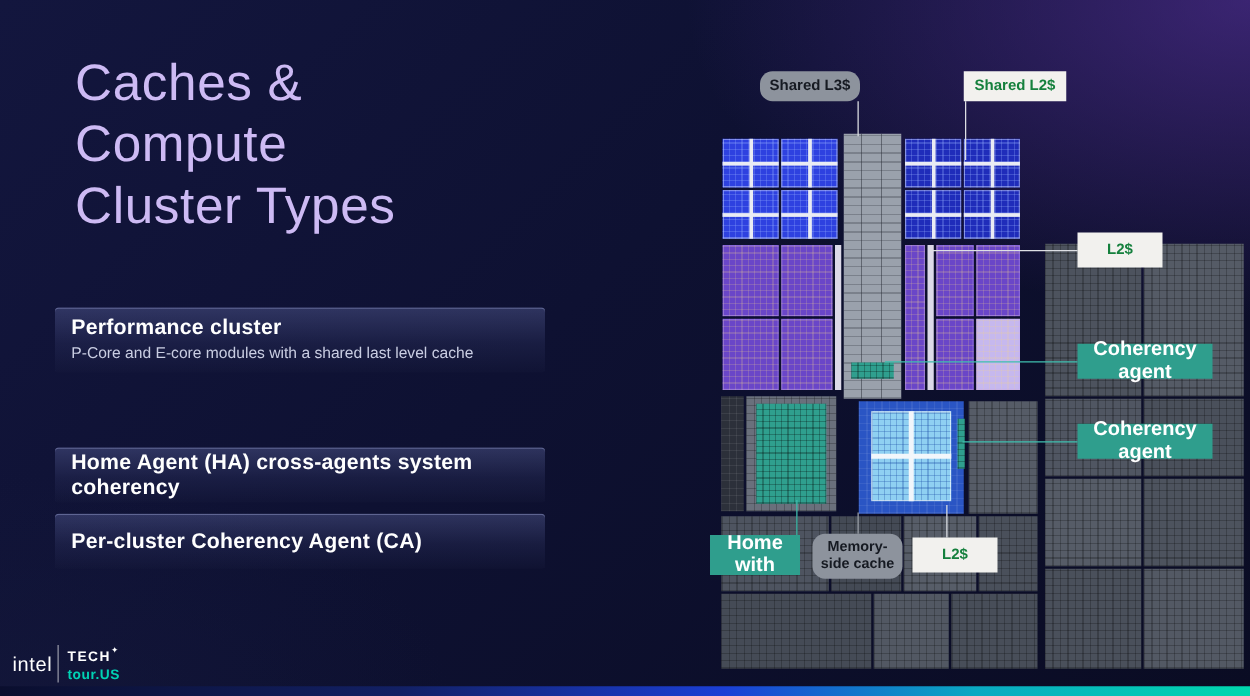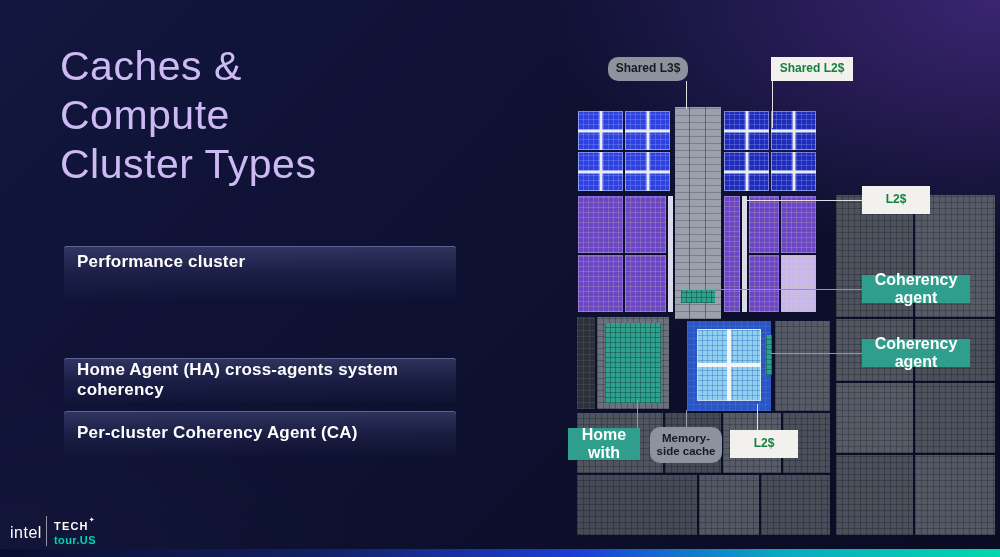--- a/index.html
+++ b/index.html
@@ -8,21 +8,21 @@
     font-family:"Liberation Sans",sans-serif;
     background:
       radial-gradient(820px 460px at 100% 0%, rgba(92,52,164,0.58), rgba(92,52,164,0) 55%),
       radial-gradient(600px 300px at 0% 100%, rgba(20,24,60,0.6), rgba(20,24,60,0) 60%),
       linear-gradient(135deg,#13163e 0%,#0e1132 45%,#0a0c23 100%);
   }
   
   .title{position:absolute;left:60px;top:42px;color:#cdbaf4;font-weight:300;
     font-size:41px;line-height:49px;letter-spacing:0.5px;}
   
-  .item{position:absolute;left:64px;width:392px;box-sizing:border-box;border-radius:3px;
+  .item{position:absolute;left:44px;width:392px;box-sizing:border-box;border-radius:3px;
     background:linear-gradient(180deg, rgba(110,120,182,0.34) 0%, rgba(54,60,108,0.28) 55%, rgba(28,32,64,0.16) 100%);
     box-shadow:inset 0 1px 0 rgba(182,192,242,0.35);
     padding:6px 10px 0 13px;}
   .item .hd{margin:0;font-size:17px;font-weight:700;color:#ffffff;letter-spacing:0.2px;}
   .item .ds{margin:3px 0 0;font-size:12.5px;color:#c9cde2;}
   .item.single{display:flex;align-items:center;padding-top:0;}
   
   .die{position:absolute;left:575px;top:105px;width:420px;height:432px;z-index:1;}
   .blk{position:absolute;}
   .tex-l{background-image:
@@ -82,20 +82,21 @@
 <div class="slide">
 
   <div class="title">
     <div>Caches &amp;</div>
     <div>Compute</div>
     <div>Cluster Types</div>
   </div>
 
   <div class="item" style="top:246px;height:52px;">
     <div class="hd">Performance cluster</div>
+    <div class="ds">P-Core and E-core modules with a shared last level cache</div>
   </div>
   <div class="item single" style="top:358px;height:44px;">
     <div class="hd">Home Agent (HA) cross-agents system coherency</div>
   </div>
   <div class="item single" style="top:411px;height:44px;">
     <div class="hd">Per-cluster Coherency Agent (CA)</div>
   </div>
 
   <div class="die">
 

